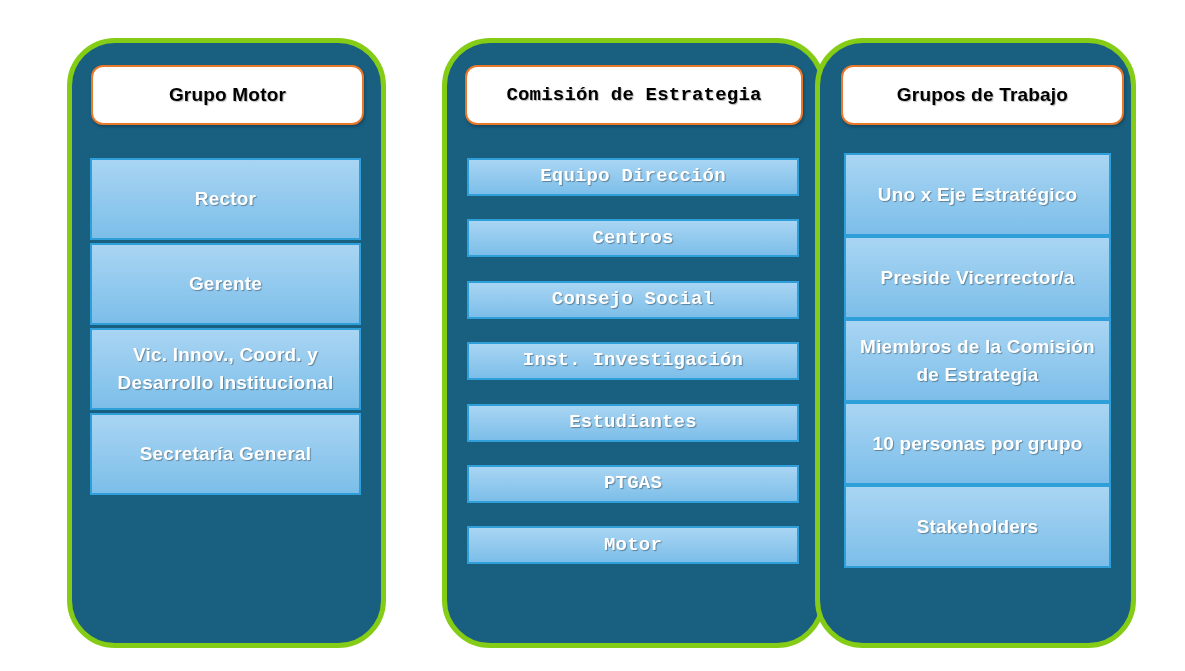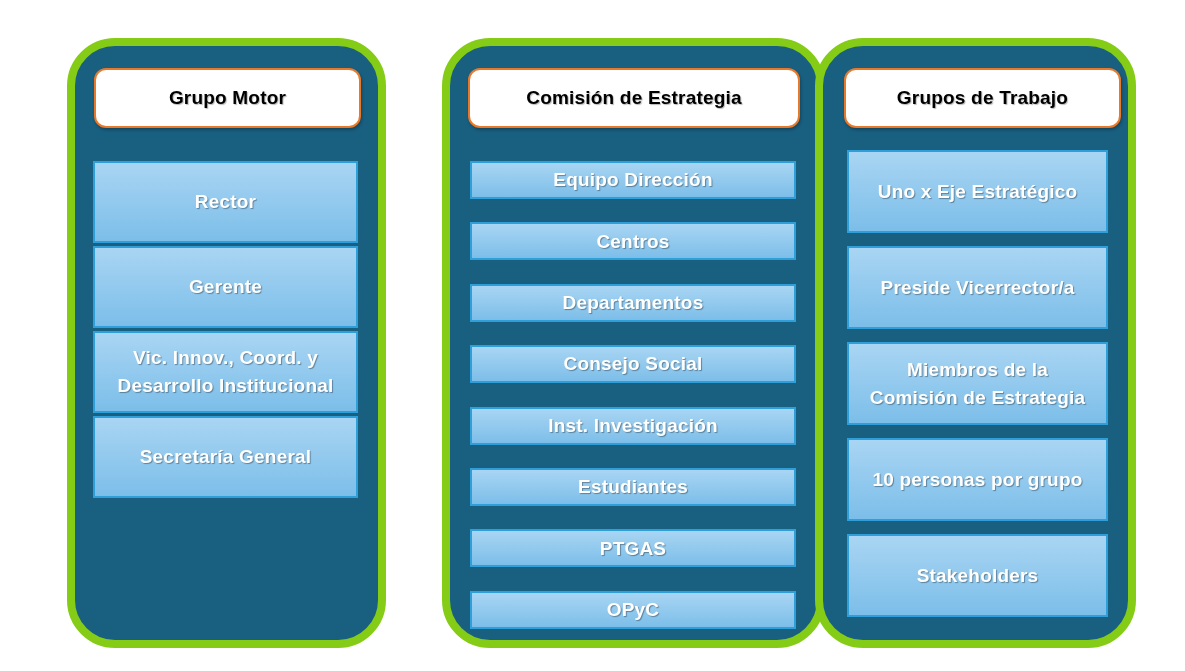--- a/index.html
+++ b/index.html
@@ -13,26 +13,26 @@
     width: 1185px;
     height: 671px;
     background: #ffffff;
     overflow: hidden;
   }
   .column {
     position: absolute;
     top: 38px;
     height: 610px;
     background: #185F80;
-    border: 8px solid #84cc16;
+    border: 5px solid #84cc16;
     border-radius: 48px;
     box-sizing: border-box;
   }
   .col-1 { left: 67px;  width: 319px; }
-  .col-2 { left: 442px; width: 383px; }
+  .col-2 { left: 442px; width: 383px; font-family: Liberation Mono, monospace; }
   .col-3 { left: 815px; width: 321px; }
 
   .header {
     position: absolute;
     top: 22px;
     height: 60px;
     background: #ffffff;
     border: 2.5px solid #E8782A;
     border-radius: 12px;
     box-sizing: border-box;
@@ -53,21 +53,21 @@
     white-space: nowrap;
   }
 
   .items {
     position: absolute;
     display: flex;
     flex-direction: column;
   }
   .col-1 .items { top: 115px; left: 18px; right: 20px; gap: 3px; }
   .col-2 .items { top: 115px; left: 20px; right: 21px; gap: 23.4px; }
-  .col-3 .items { top: 104px; left: 24px; right: 20px; gap: 13px; }
+  .col-3 .items { top: 110px; left: 24px; right: 20px; }
 
   .item {
     background: linear-gradient(to bottom, #A9D5F3 0%, #7CBEE9 100%);
     border: 2px solid #2E9FD9;
     box-sizing: border-box;
     display: flex;
     align-items: center;
     justify-content: center;
     text-align: center;
     padding: 0 14px;
@@ -114,36 +114,33 @@
       <span>Comisión de Estrategia</span>
     </div>
     <div class="items">
         <div class="item">
           <span>Equipo Dirección</span>
         </div>
         <div class="item">
           <span>Centros</span>
         </div>
         <div class="item">
-          <span>Departamentos</span>
-        </div>
-        <div class="item">
           <span>Consejo Social</span>
         </div>
         <div class="item">
           <span>Inst. Investigación</span>
         </div>
         <div class="item">
           <span>Estudiantes</span>
         </div>
         <div class="item">
           <span>PTGAS</span>
         </div>
         <div class="item">
-          <span>OPyC</span>
+          <span>Motor</span>
         </div>
       </div>
   </div>
 
   <div class="column col-3">
     <div class="header">
       <span>Grupos de Trabajo</span>
     </div>
     <div class="items">
         <div class="item">

